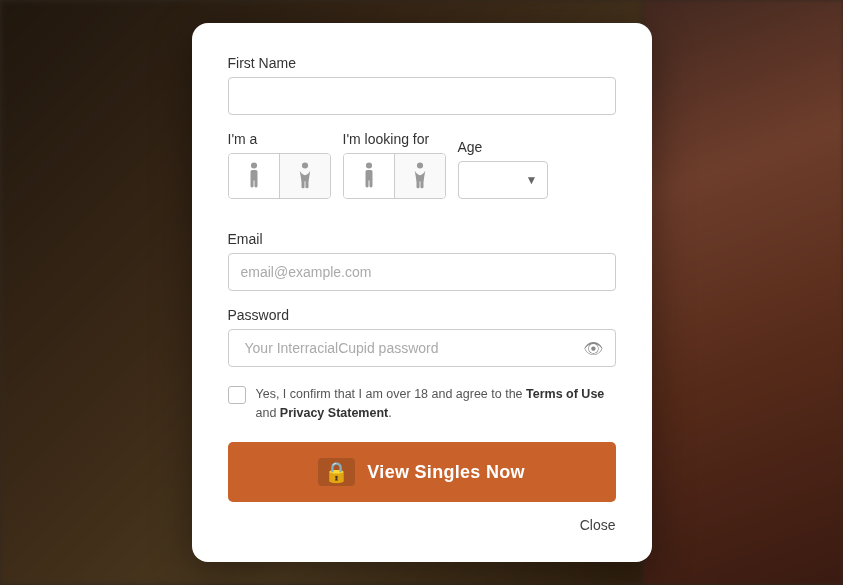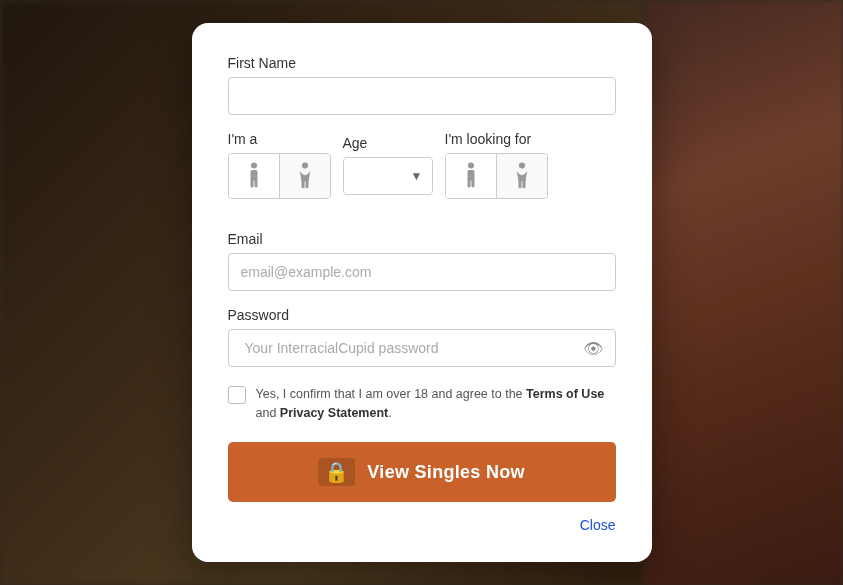--- a/index.html
+++ b/index.html
@@ -71,21 +71,21 @@
     }
 
     .text-input::placeholder {
       color: #aaa;
     }
 
     .row-fields {
       display: flex;
       gap: 12px;
       margin-top: 16px;
-      align-items: center;
+      align-items: flex-end;
     }
 
     .field-group {
       display: flex;
       flex-direction: column;
     }
 
     .gender-selector {
       display: flex;
       border: 1px solid #ccc;
@@ -240,21 +240,21 @@
     }
 
     .close-row {
       text-align: right;
       margin-top: 14px;
     }
 
     .close-btn {
       background: none;
       border: none;
-      color: #1d4ed8;
+      color: #404040;
       font-size: 14px;
       cursor: pointer;
     }
 
     .first-name-section {
       
     }
   </style>
 </head>
 <body>
@@ -289,41 +289,20 @@
           </div>
           <div class="gender-option">
 
             <svg viewBox="0 0 24 32">
               <circle cx="12" cy="4" r="3.5"></circle>
               <path d="M6 10 Q12 20 18 10 L16 22 H8 Z"></path>
               <rect x="8" y="20" width="3.5" height="10" rx="1.5"></rect>
               <rect x="12.5" y="20" width="3.5" height="10" rx="1.5"></rect>
             </svg>
           </div>
-        </div>
-      </div>
-
-      <div class="field-group">
-        <div class="field-label">Age</div>
-        <div class="age-select-wrap">
-          <select class="age-select">
-            <option value=""></option>
-            <option value="18">18</option>
-            <option value="19">19</option>
-            <option value="20">20</option>
-            <option value="21">21</option>
-            <option value="22">22</option>
-            <option value="25">25</option>
-            <option value="30">30</option>
-            <option value="35">35</option>
-            <option value="40">40</option>
-            <option value="45">45</option>
-            <option value="50">50</option>
-          </select>
-          <span class="age-select-arrow">▼</span>
         </div>
       </div>
 
       <div class="field-group">
         <div class="field-label">I'm looking for</div>
         <div class="gender-selector">
           <div class="gender-option active">
             <svg viewBox="0 0 24 32">
               <circle cx="12" cy="4" r="3.5"></circle>
               <rect x="8" y="9" width="8" height="12" rx="2"></rect>
@@ -335,20 +314,41 @@
             <svg viewBox="0 0 24 32">
               <circle cx="12" cy="4" r="3.5"></circle>
               <path d="M6 10 Q12 20 18 10 L16 22 H8 Z"></path>
               <rect x="8" y="20" width="3.5" height="10" rx="1.5"></rect>
               <rect x="12.5" y="20" width="3.5" height="10" rx="1.5"></rect>
             </svg>
           </div>
         </div>
       </div>
 
+      <div class="field-group">
+        <div class="field-label">Age</div>
+        <div class="age-select-wrap">
+          <select class="age-select">
+            <option value=""></option>
+            <option value="18">18</option>
+            <option value="19">19</option>
+            <option value="20">20</option>
+            <option value="21">21</option>
+            <option value="22">22</option>
+            <option value="25">25</option>
+            <option value="30">30</option>
+            <option value="35">35</option>
+            <option value="40">40</option>
+            <option value="45">45</option>
+            <option value="50">50</option>
+          </select>
+          <span class="age-select-arrow">▼</span>
+        </div>
+      </div>
+
     </div>
 
     <div class="email-section">
       <div class="field-label">Email</div>
       <input class="text-input" type="email" placeholder="email@example.com" style="">
     </div>
 
     <div class="password-section">
       <div class="field-label">Password</div>
       <div class="password-wrap">

